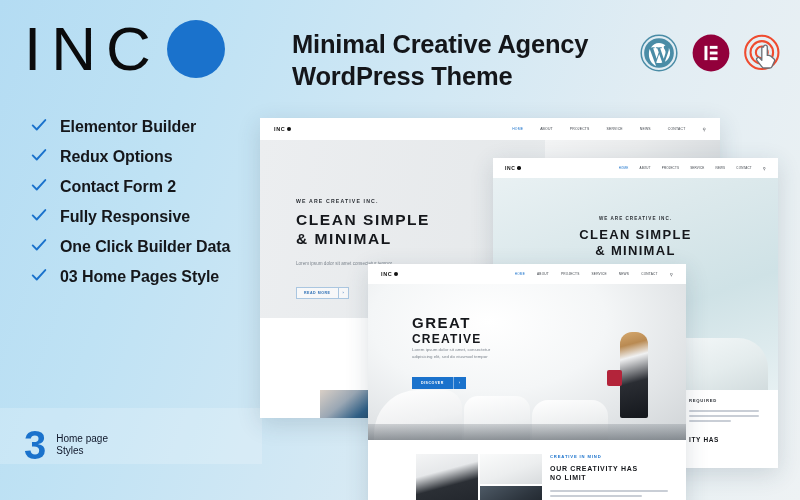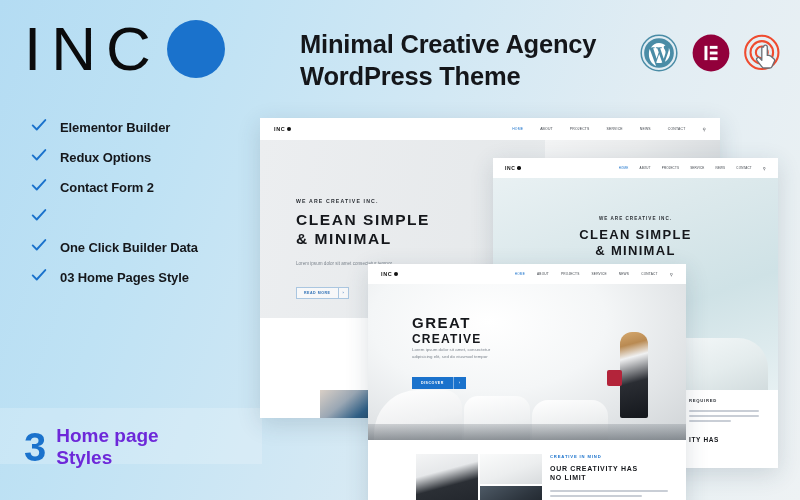--- a/index.html
+++ b/index.html
@@ -26,39 +26,39 @@
   .brand-inc {
     font-size: 62px; font-weight: 400; letter-spacing: 10px; color: #0b0b0c;
     line-height: 1; font-family: "Liberation Sans", sans-serif;
   }
   .brand-dot {
     width: 58px; height: 58px; border-radius: 50%;
     background: #1a72cc; margin-left: 6px; flex: 0 0 auto;
   }
 
   .headline {
-    position: absolute; left: 300px; top: 28px; width: 330px;
+    position: absolute; left: 292px; top: 28px; width: 330px;
     font-size: 25.5px; line-height: 1.26; font-weight: 700;
     color: #14161a; letter-spacing: -0.2px;
   }
 
   
   .badges { position: absolute; right: 18px; top: 34px; display: flex; gap: 14px; align-items: center; }
   .badge { width: 38px; height: 38px; flex: 0 0 auto; position: relative; }
 
   
   .features { position: absolute; left: 30px; top: 112px; width: 250px; }
   .feature { display: flex; align-items: center; height: 30px; margin-bottom: 0px; }
   .check { width: 20px; flex: 0 0 auto; margin-right: 10px; }
-  .feature-label { font-size: 13px; font-weight: 700; color: #15171b; letter-spacing: -0.1px; }
+  .feature-label { font-size: 16px; font-weight: 700; color: #15171b; letter-spacing: -0.1px; }
 
   
   .caption { position: absolute; left: 24px; top: 425px; display: flex; align-items: center; }
   .caption-num { font-size: 40px; font-weight: 700; color: #1a72cc; line-height: 1; margin-right: 10px; }
-  .caption-text { font-size: 19px; font-weight: 700; color: #6d28d9; line-height: 1.18; }
+  .caption-text { font-size: 10px; font-weight: 400; color: #0f172a; line-height: 1.18; }
 
   
   .mock { position: absolute; overflow: hidden; background: #fff;
           box-shadow: 0 6px 22px rgba(40,60,80,0.16); }
 
   
   .mk-nav { display: flex; align-items: center; background: #fff; width: 100%; }
   .mk-logo { font-weight: 700; color: #111; display: flex; align-items: center; }
   .mk-logo .d { border-radius: 50%; background: #111; display: inline-block; }
   .mk-menu { display: flex; align-items: center; margin-left: auto; }
@@ -340,20 +340,21 @@
           </svg>
       </span>
       <span class="feature-label">Contact Form 2</span>
     </div>
     <div class="feature">
       <span class="check">
         <svg viewBox="0 0 20 20" width="18" height="18">
             <path d="M3 10.5l4.5 4.5L17 4.5" fill="none" stroke="#1a72cc" stroke-width="2.1" stroke-linecap="round" stroke-linejoin="round"></path>
           </svg>
       </span>
+      <span class="feature-label">Fully Responsive</span>
     </div>
     <div class="feature">
       <span class="check">
         <svg viewBox="0 0 20 20" width="18" height="18">
             <path d="M3 10.5l4.5 4.5L17 4.5" fill="none" stroke="#1a72cc" stroke-width="2.1" stroke-linecap="round" stroke-linejoin="round"></path>
           </svg>
       </span>
       <span class="feature-label">One Click Builder Data</span>
     </div>
     <div class="feature">

